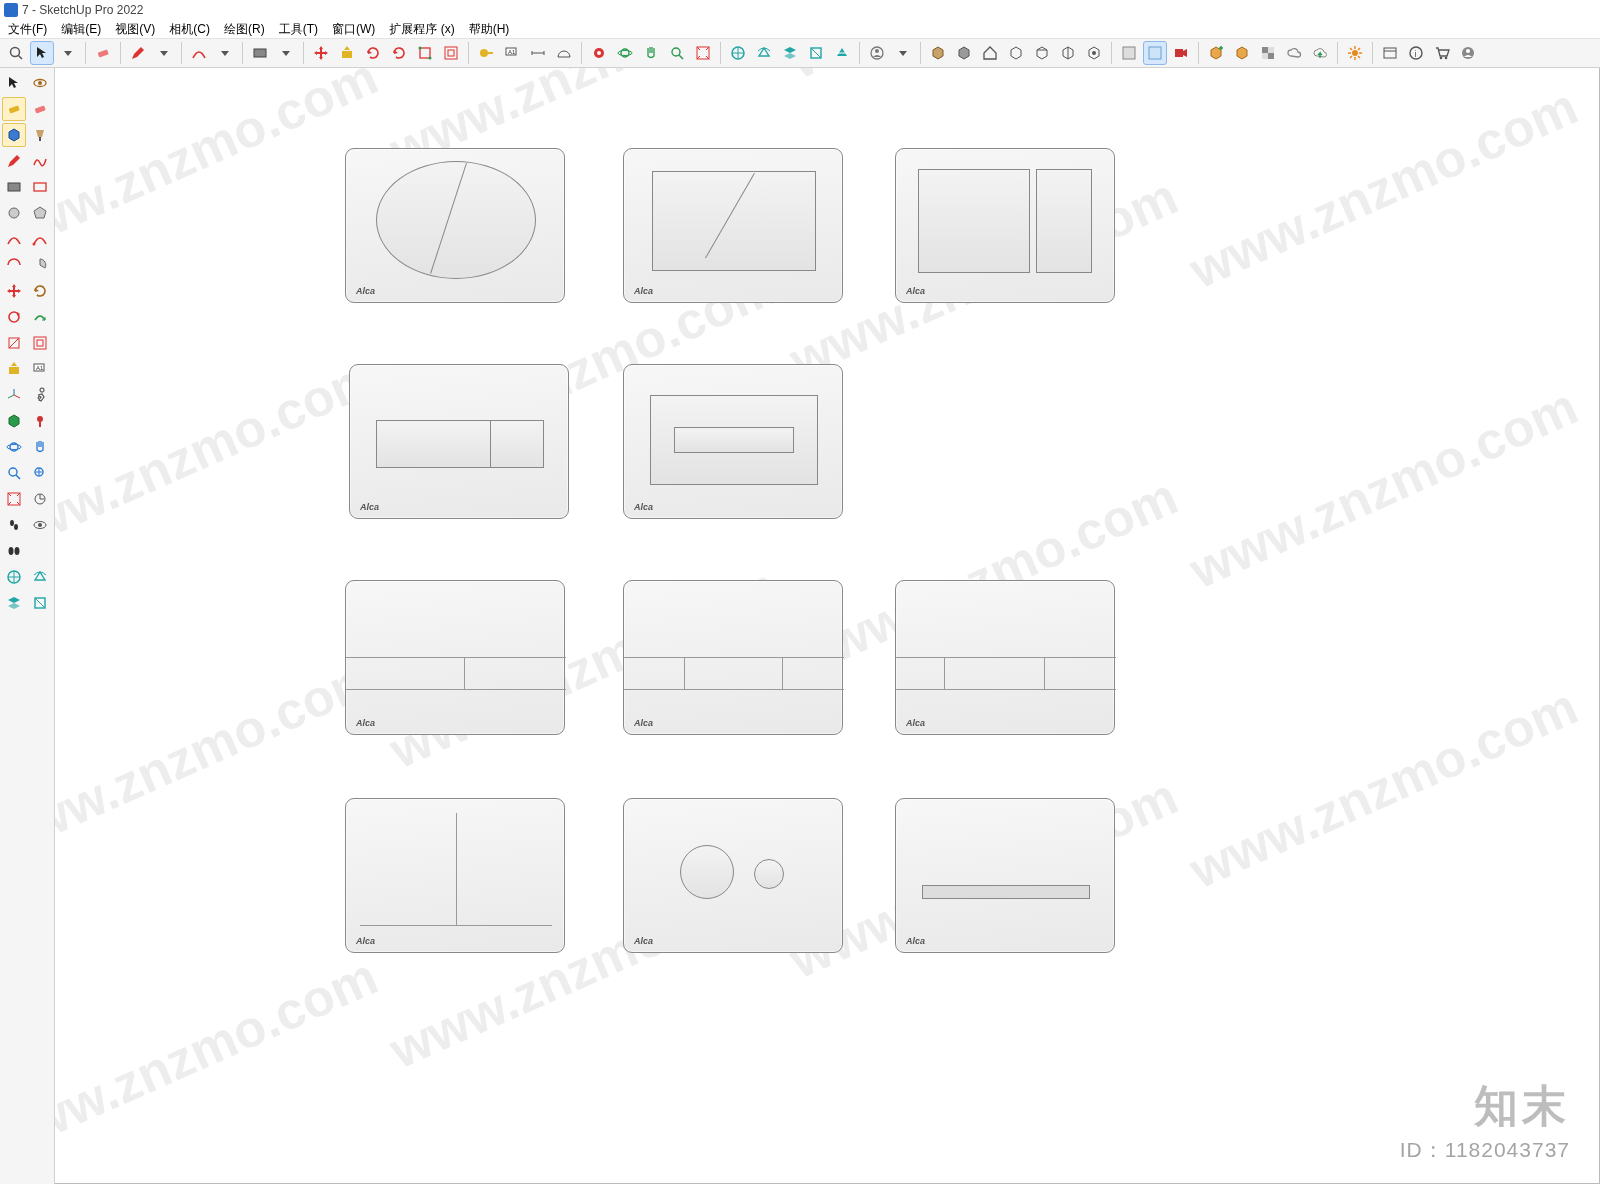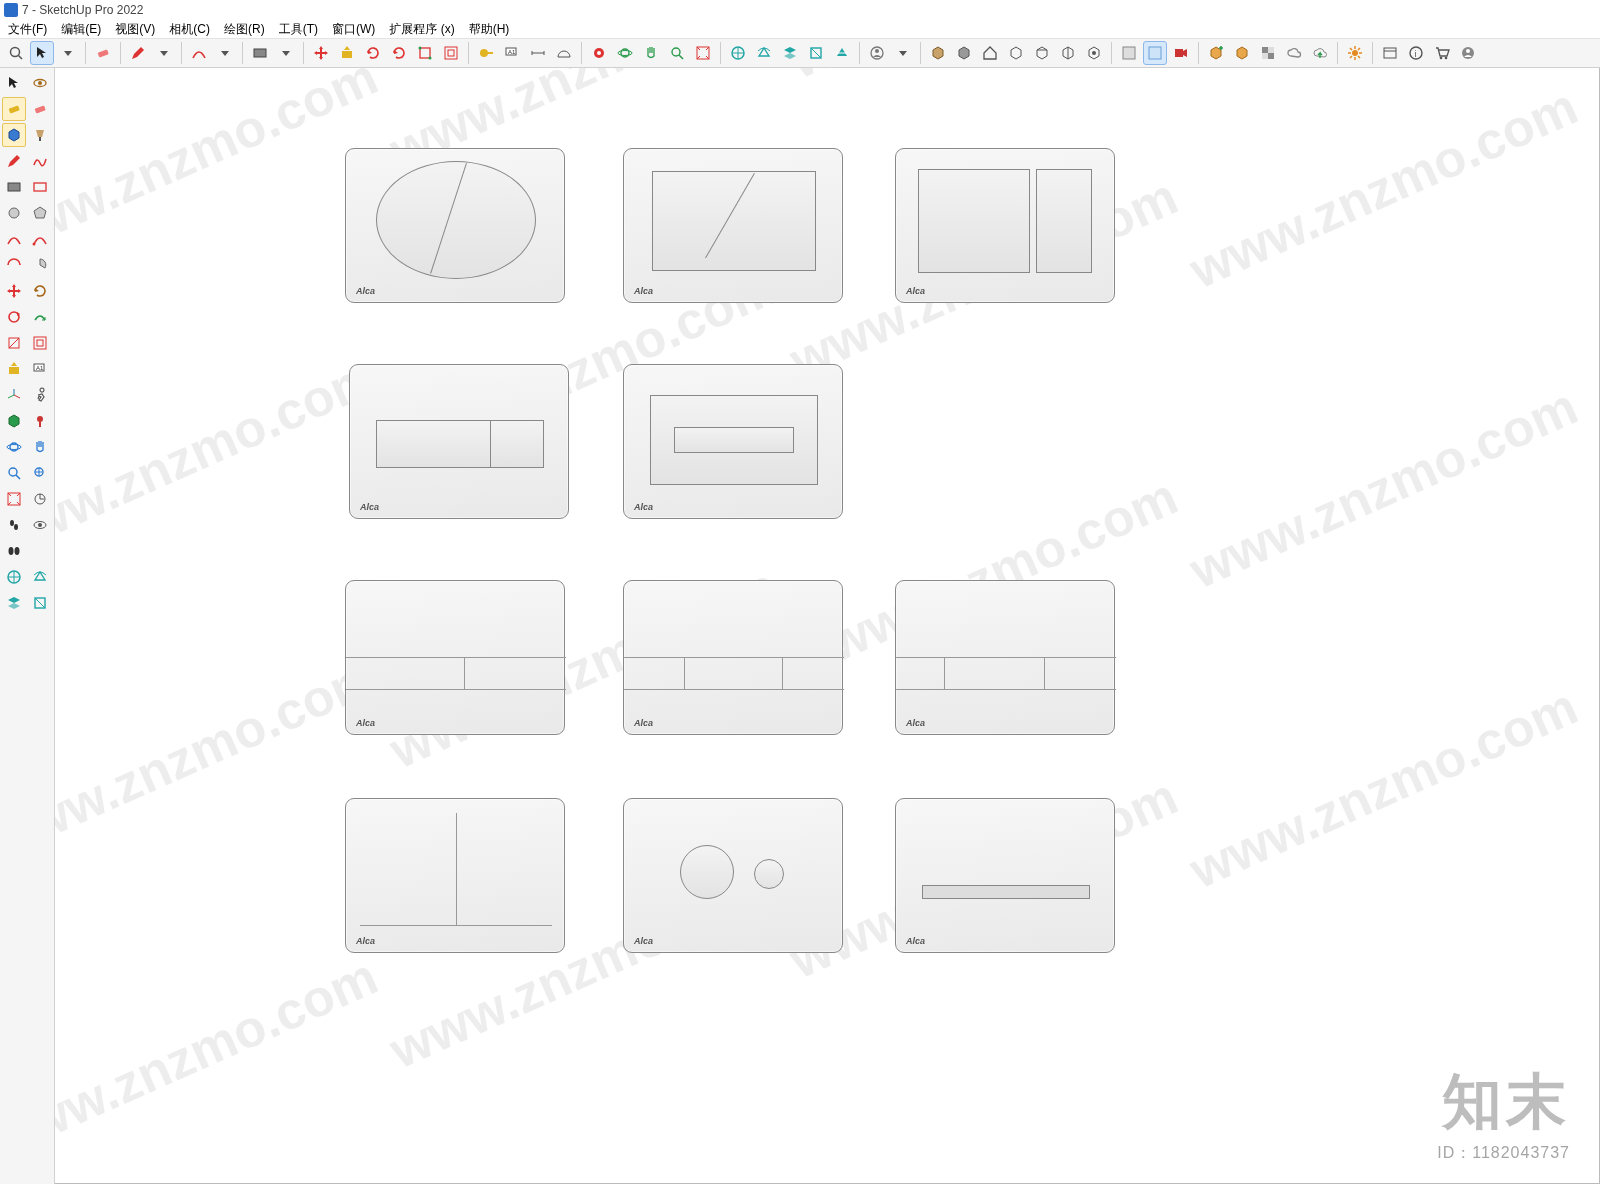--- a/index.html
+++ b/index.html
@@ -28,22 +28,22 @@
 .grid { position: relative; width: 100%; height: 100%; }
 .plate { position: absolute; width: 220px; height: 155px; background: linear-gradient(175deg,#f7f7f7,#e9e9e9); border:1px solid #888; border-radius: 9px; box-shadow: inset 0 0 0 1px rgba(255,255,255,.5); }
 .plate .brand { position:absolute; left:10px; bottom:6px; font-size:9px; color:#555; font-weight:bold; font-style:italic;}
 .inner-rect { position:absolute; border:1px solid #888; background:linear-gradient(180deg,#f3f3f3,#e3e3e3); }
 .inner-ellipse { position:absolute; border:1px solid #888; border-radius:50%; background:linear-gradient(180deg,#f3f3f3,#e3e3e3);}
 .diag { position:absolute; width:1px; background:#888; transform-origin:top left;}
 .thin-line { position:absolute; height:1px; background:#999; }
 
 .watermark { position:absolute; font-size: 52px; font-weight:600; color: rgba(150,150,150,.17); transform: rotate(-24deg); white-space:nowrap; pointer-events:none; font-family: Arial,sans-serif;}
 .wm-logo { position:absolute; right:30px; bottom:20px; text-align:right; color:rgba(90,90,90,.4); }
-.wm-logo .big { font-size: 60px; font-weight:600; letter-spacing:4px;margin-top:40px;}
-.wm-logo .id { font-size: 16px; letter-spacing:1px; color:rgba(90,90,90,.55);margin-left:16px;}
+.wm-logo .big { font-size: 44px; font-weight:600; letter-spacing:4px;margin-top:40px;}
+.wm-logo .id { font-size: 21px; letter-spacing:1px; color:rgba(90,90,90,.55);margin-left:16px;}
 
 svg { display:block; }
 </style>
 </head>
 <body>
 
 <div class="titlebar">
   <span class="logo"></span>
   <span>7 - SketchUp Pro 2022</span>
 </div>

